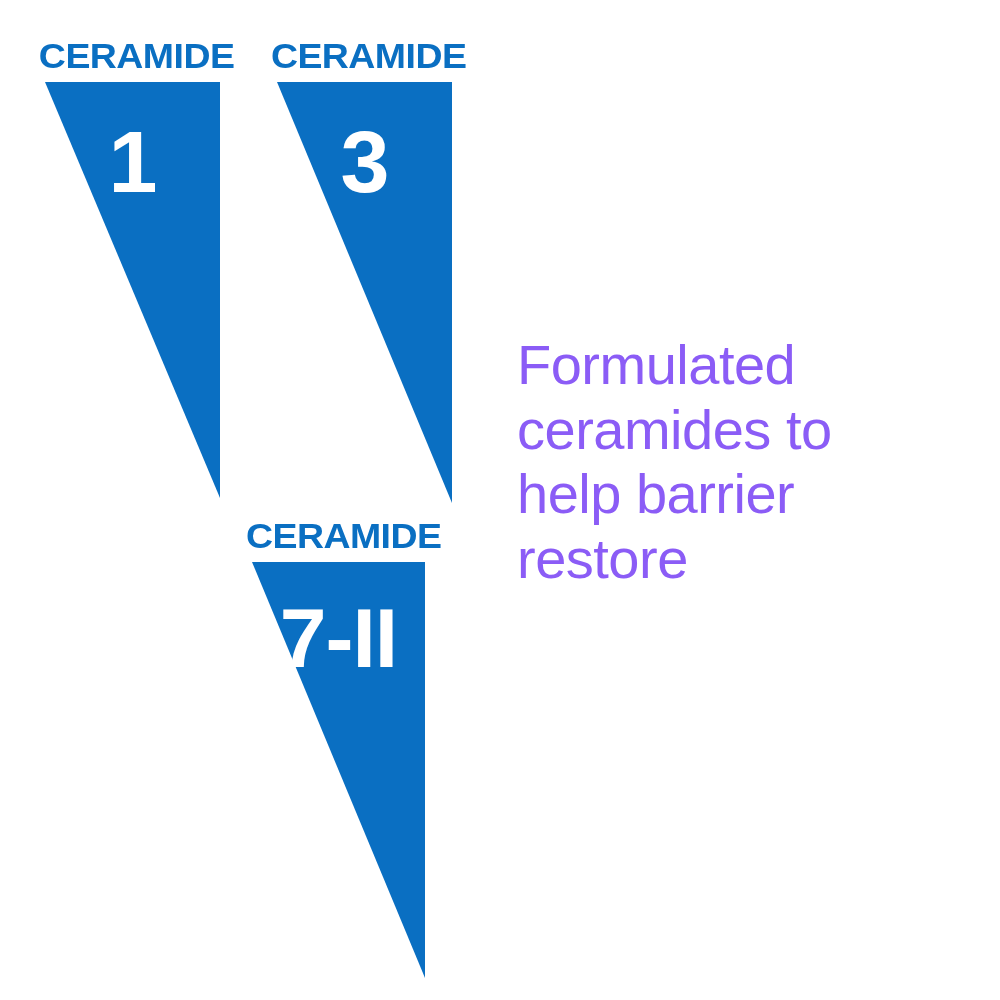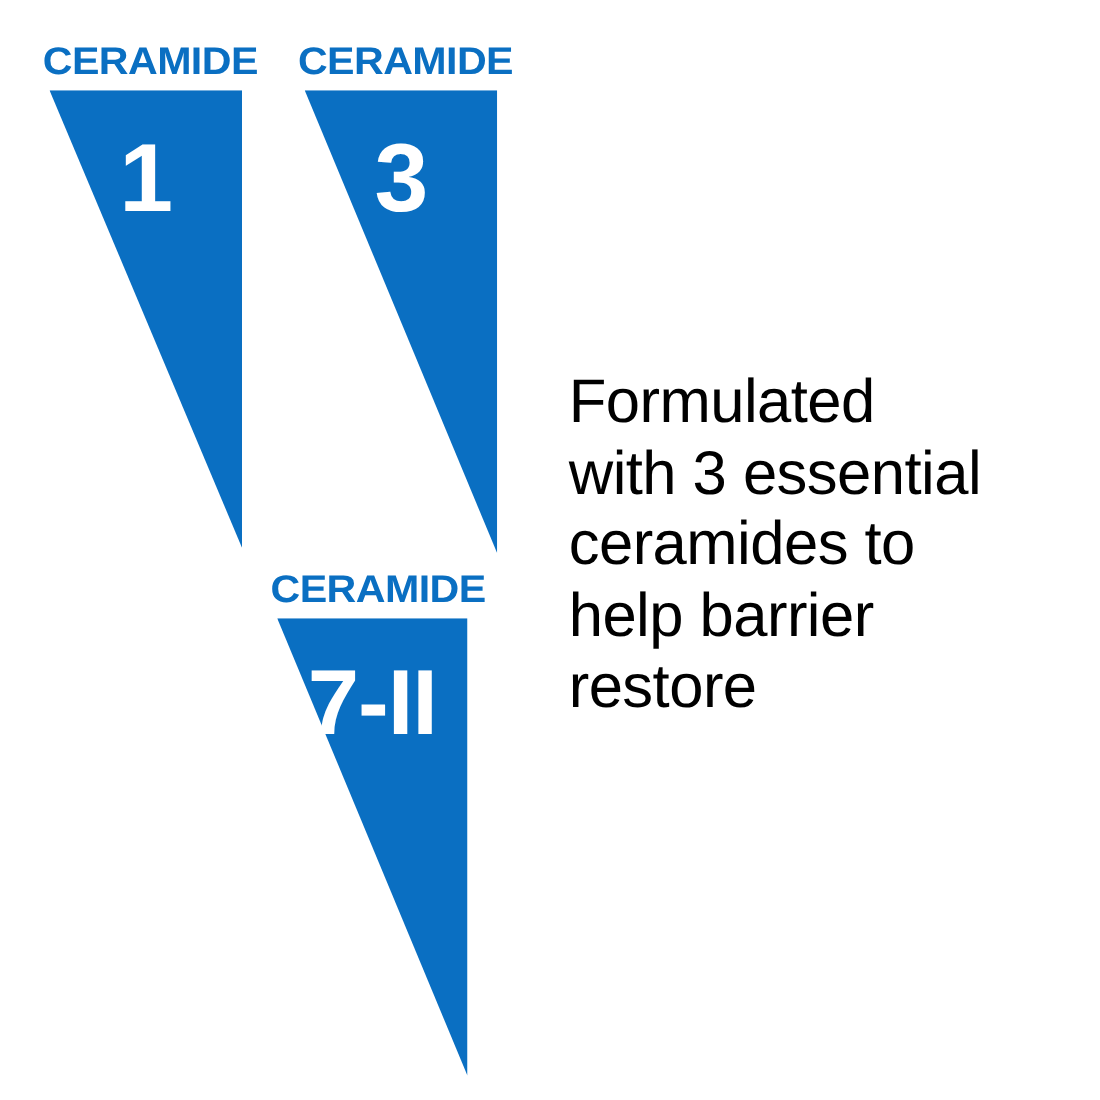--- a/index.html
+++ b/index.html
@@ -103,21 +103,20 @@
   </div>
 
   <div class="badge" id="badge-3">
     <div class="badge-label" style="color: rgb(10, 111, 194);">CERAMIDE</div>
     <svg class="pennant-svg" style="top:44px" width="173" height="416" viewBox="0 0 173 416" aria-hidden="true">
       <polygon points="0,0 173,0 173,416" fill="#0A6FC2"></polygon>
     </svg>
     <div class="badge-number" style="color: rgb(255, 255, 255);">7-II</div>
   </div>
 
-  <div id="claim-text" style="color: #000000;">
+  <div id="claim-text" style="color: #8b5cf6;">
     <span class="line">Formulated</span>
-    <span class="line">with 3 essential</span>
     <span class="line">ceramides to</span>
     <span class="line">help barrier</span>
     <span class="line">restore</span>
   </div>
 
 </div>
 
 </body></html>

